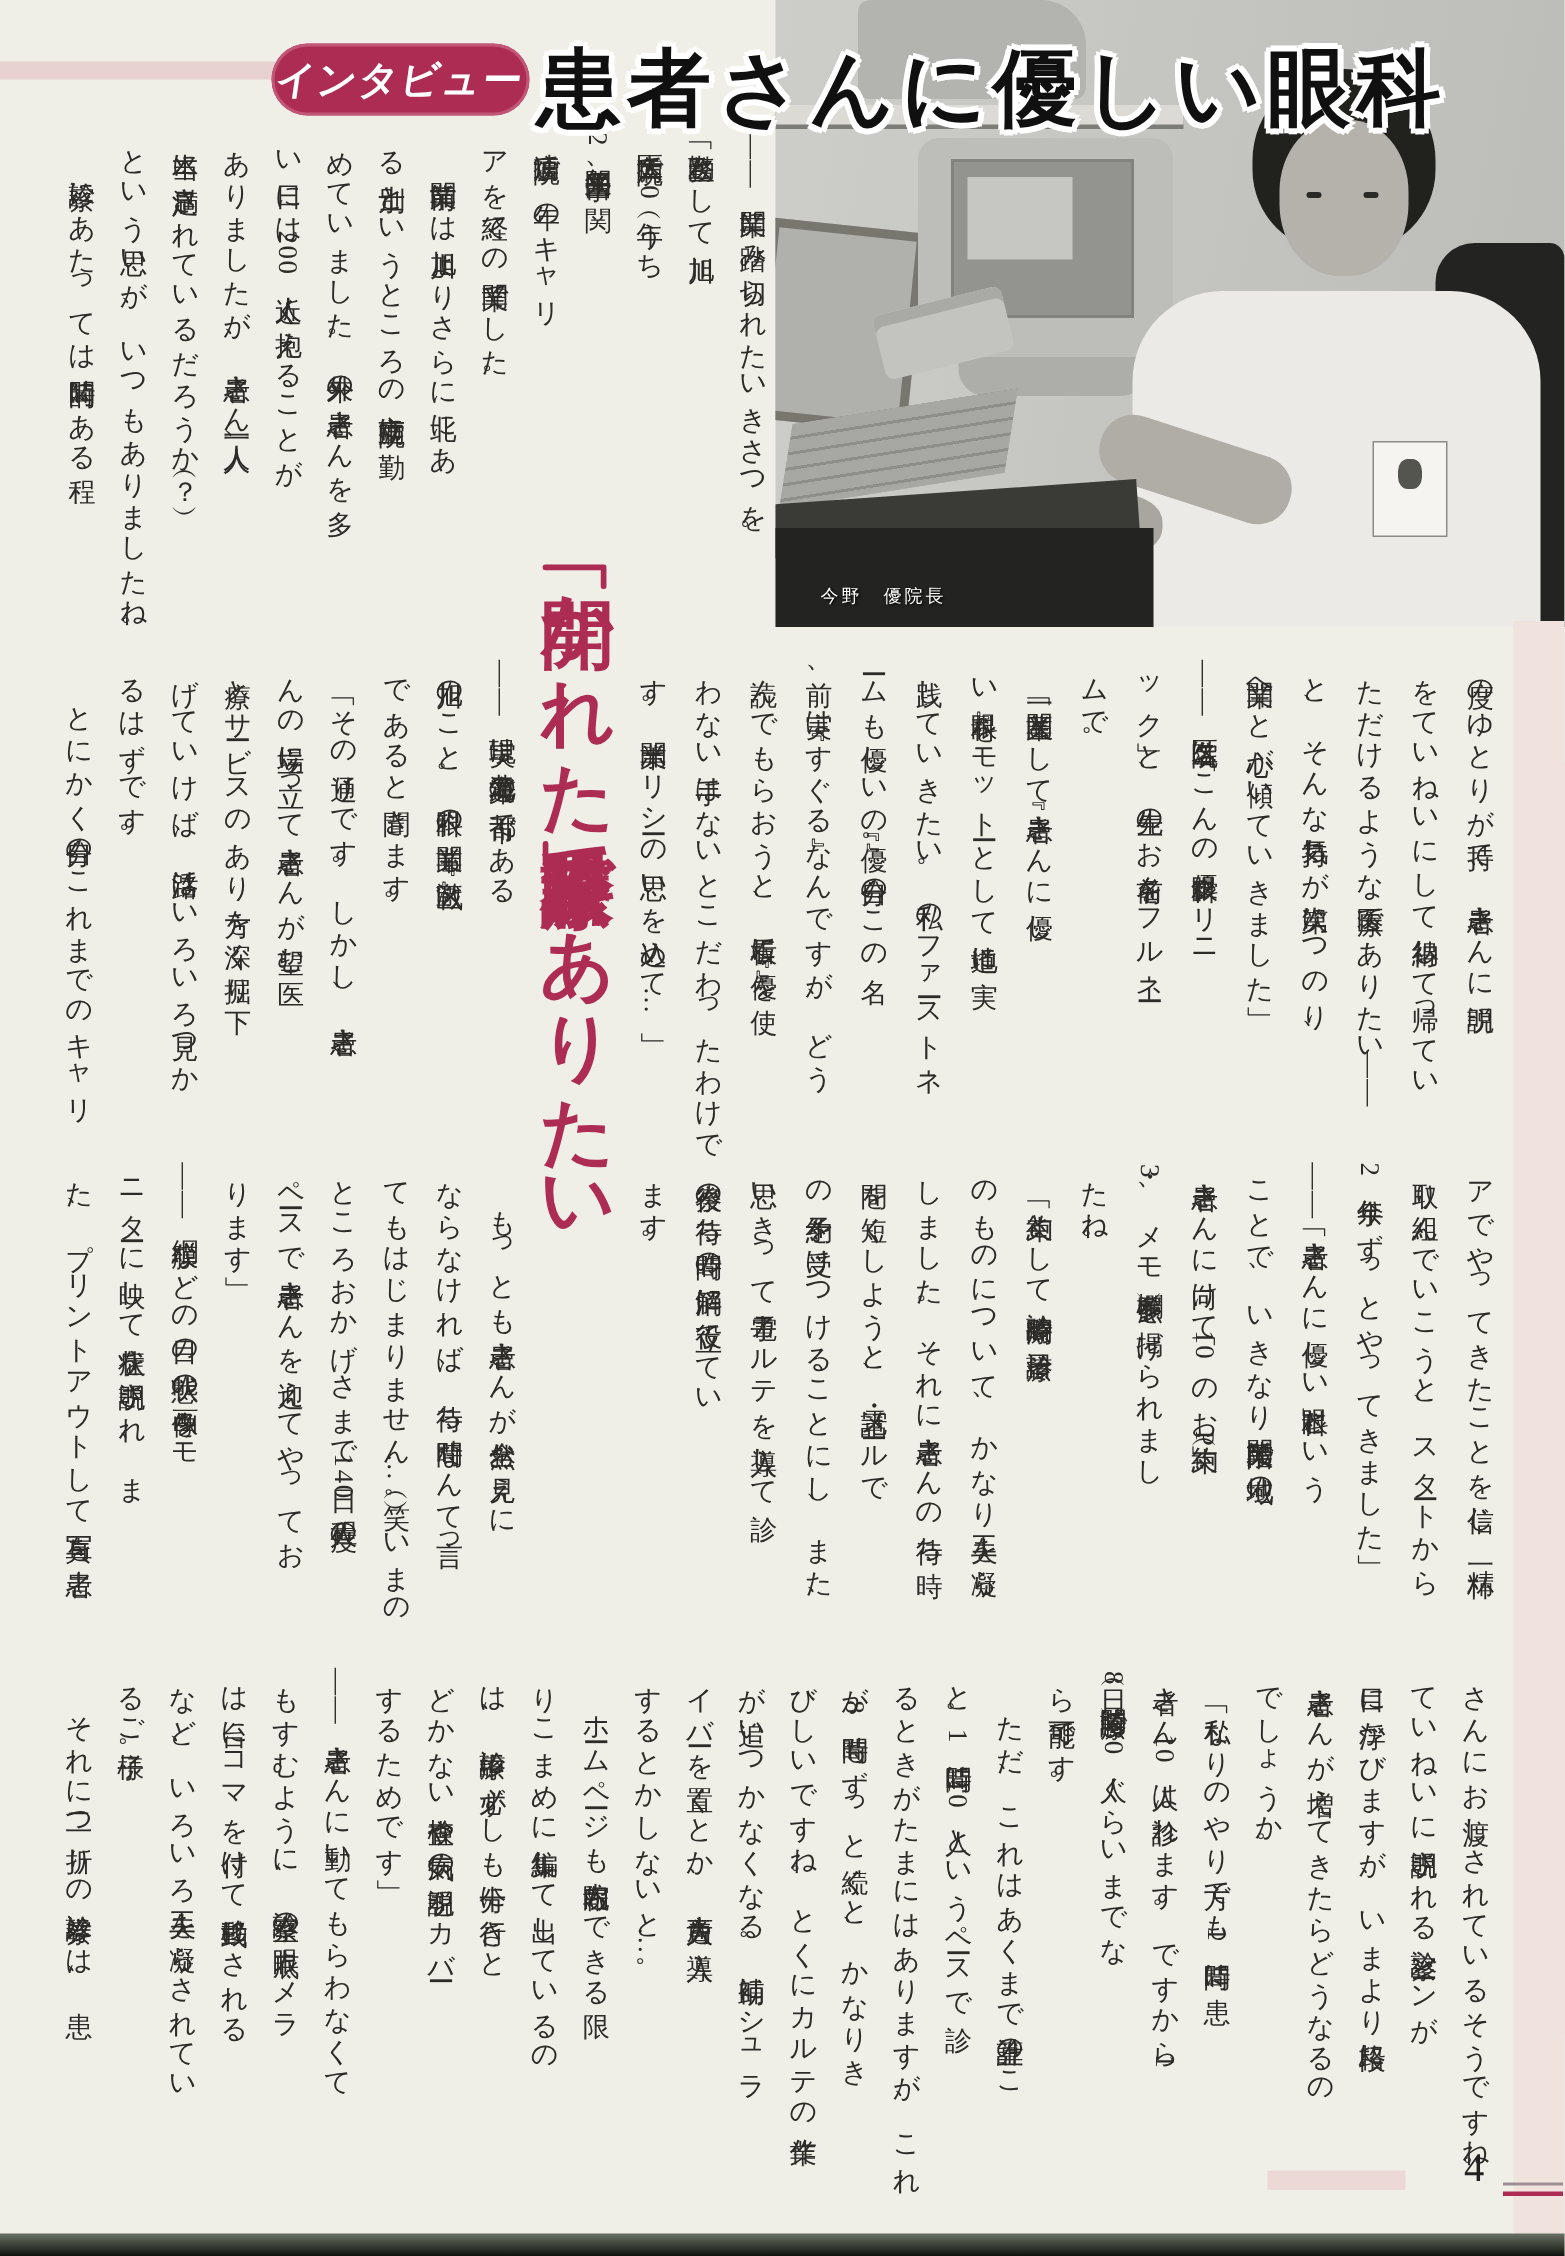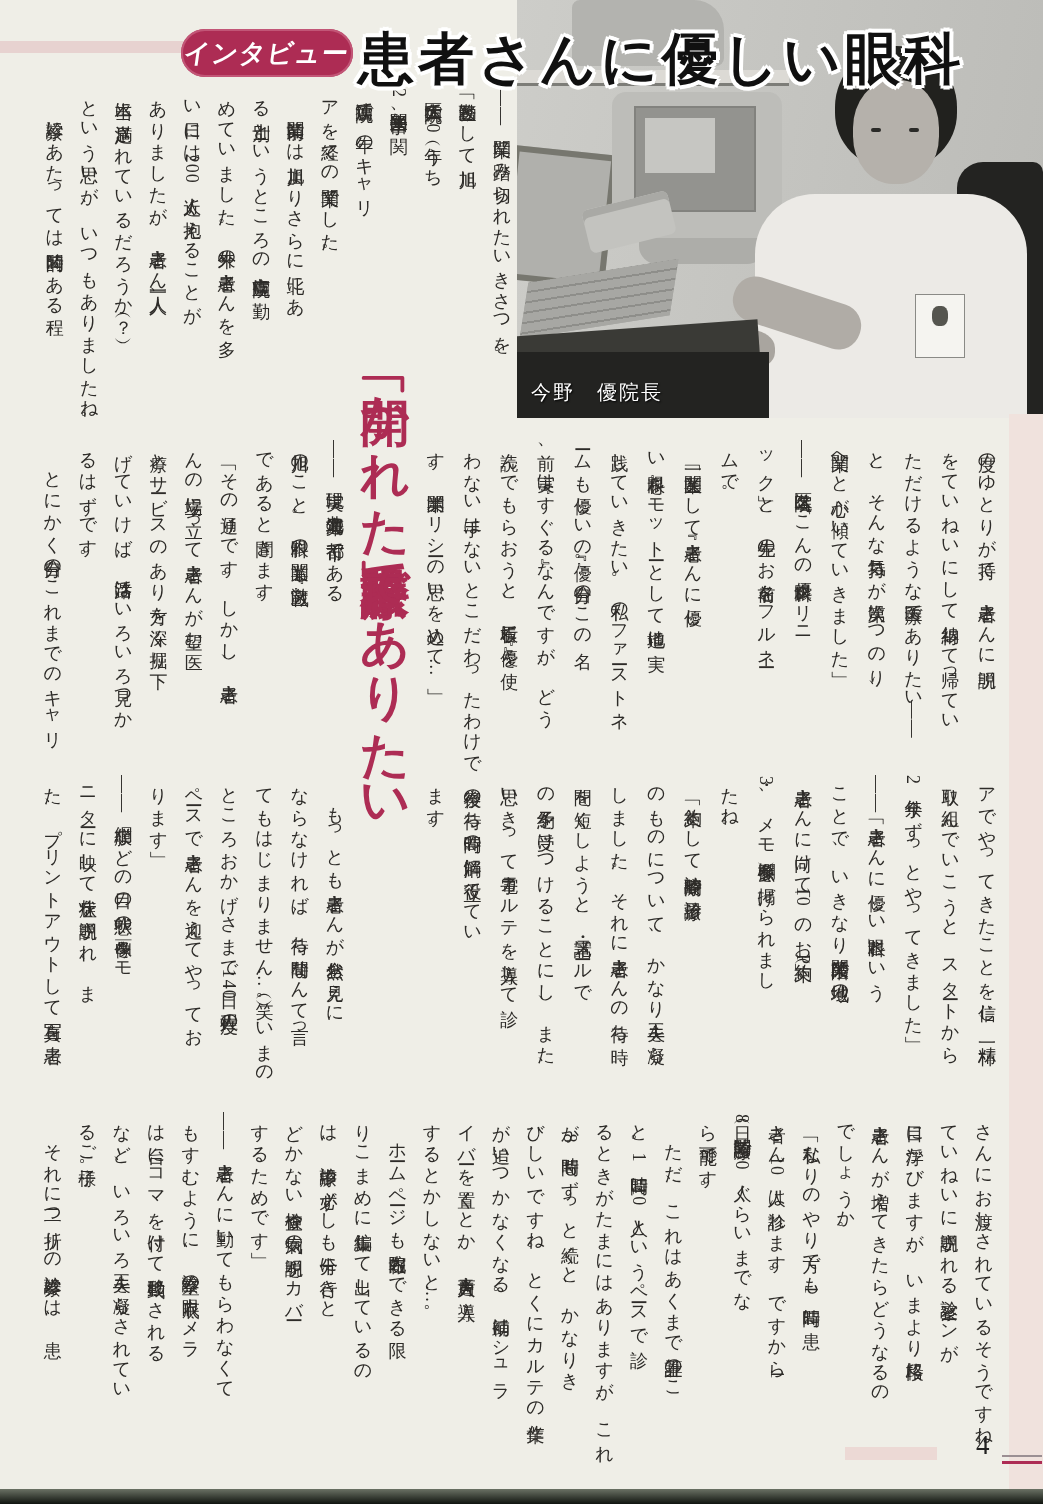--- a/index.html
+++ b/index.html
@@ -48,22 +48,22 @@
   .face{left:336px;top:80px;width:86px;height:104px;background:#b5b1ab;border-radius:46%;}
   .eye{width:10px;height:4px;background:#2a2a27;border-radius:2px;top:128px;}
   .eye.l{left:354px;} .eye.r{left:392px;}
   .coat{left:238px;top:194px;width:272px;height:226px;background:#eceae6;border-radius:60px 60px 0 0;}
   .arm{left:214px;top:290px;width:132px;height:46px;background:#b0aca6;border-radius:22px;
        transform:rotate(18deg);}
   .hand{left:202px;top:330px;width:56px;height:40px;background:#a9a59f;border-radius:45%;}
   .id-badge{left:398px;top:294px;width:48px;height:62px;background:#f5f4f0;border:1px solid #8a8a86;}
   .id-photo{left:415px;top:306px;width:16px;height:20px;background:#55554f;border-radius:40%;}
   .chair{left:440px;top:162px;width:86px;height:256px;background:#232321;border-radius:26px 10px 0 0;}
-  .photo-caption{left:14px;bottom:12px;position:absolute;color:#fff;
-       font-family:"Liberation Sans",sans-serif;font-size:20px;letter-spacing:2px;
+  .photo-caption{left:30px;bottom:12px;position:absolute;color:#fff;
+       font-family:"Liberation Sans",sans-serif;font-size:12px;letter-spacing:2px;
        text-shadow:1px 1px 2px #000;}
   
   .band{position:absolute;display:flex;flex-direction:row-reverse;justify-content:space-between;}
   .vcol{writing-mode:vertical-rl;text-orientation:mixed;white-space:nowrap;
         font-size:18px;line-height:1.15;letter-spacing:1px;color:#2d2b28;}
   .band1{left:44px;top:88px;width:468px;height:348px;}
   .band2r{left:425px;top:440px;width:572px;height:335px;}
   .band2l{left:42px;top:440px;width:303px;height:335px;}
   .band3r{left:425px;top:775px;width:572px;height:335px;}
   .band3l{left:42px;top:775px;width:303px;height:335px;}

